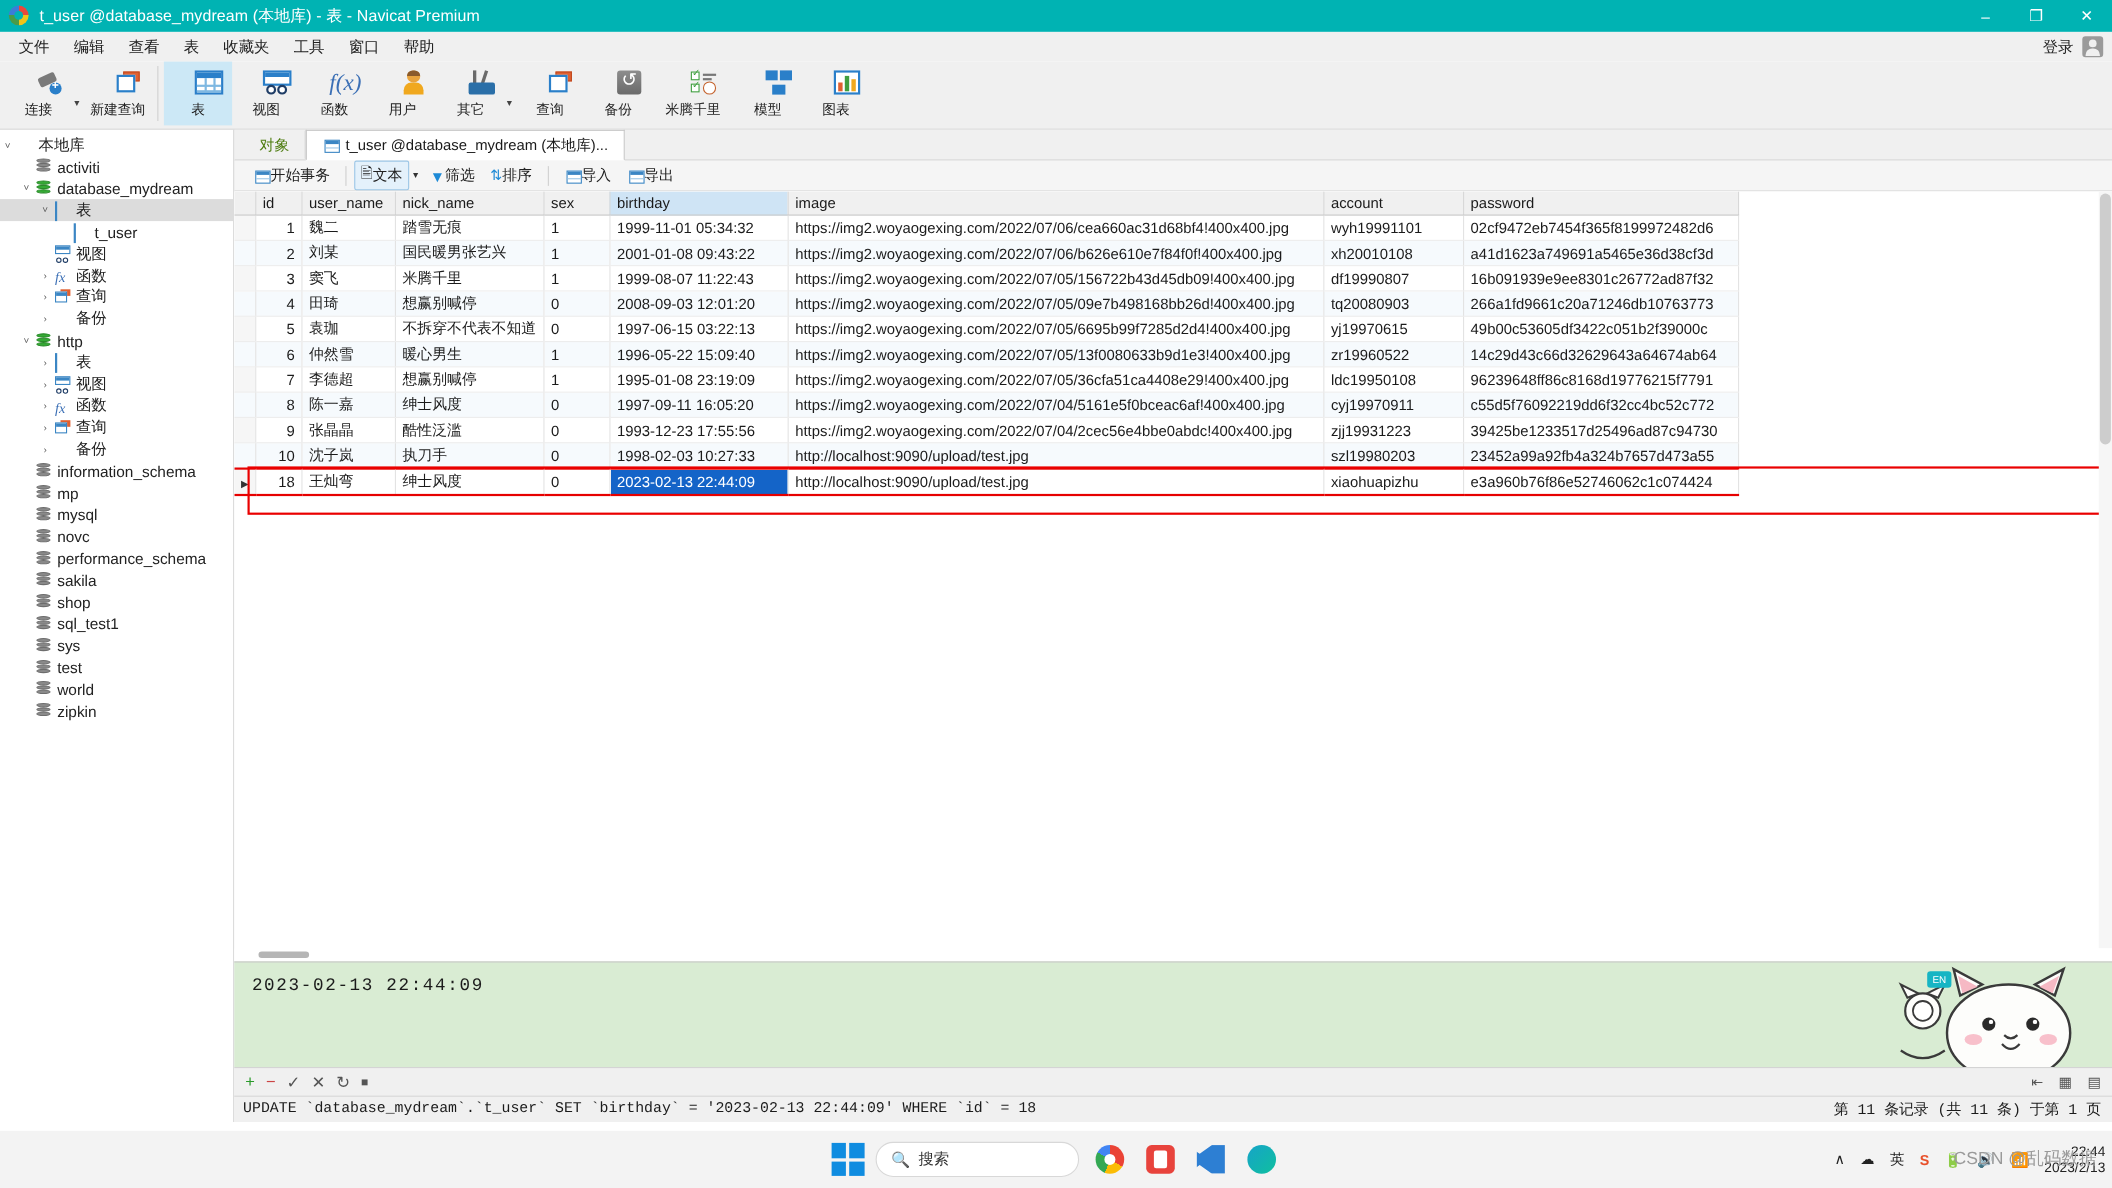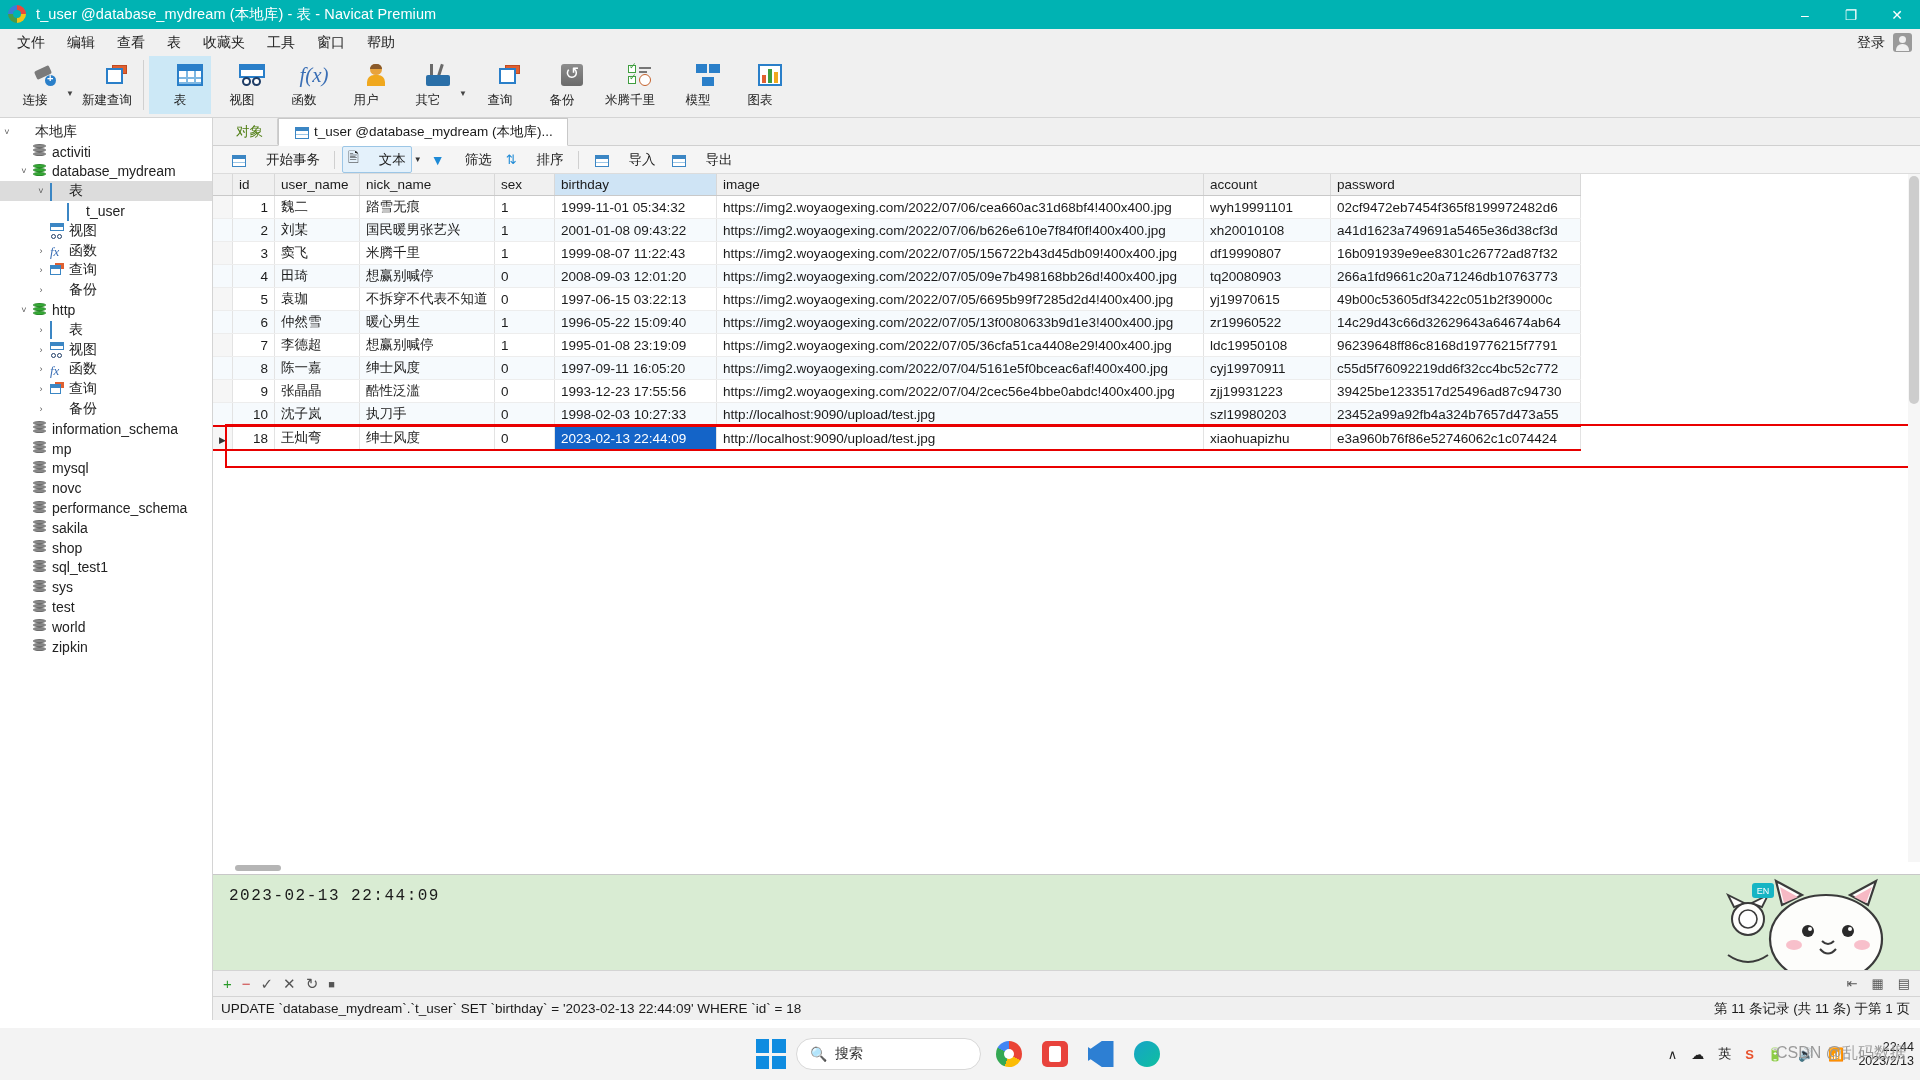--- a/index.html
+++ b/index.html
@@ -137,21 +137,21 @@
   .tab { display: flex; align-items: center; gap: 5px; padding: 0 14px; color: #888;
          border: 1px solid transparent; }
   .tab.obj { color:#4d7c0f; border-right:1px solid #cfcfcf; }
   .tab.mid { background:#fafafa; border-left:1px solid #cfcfcf; border-right:1px solid #cfcfcf;
              min-width: 440px; color:#8a8a8a; }
   .tab.active { background: #ffffff; color:#1a1a1a; border:1px solid #c8c8c8; border-bottom:1px solid #fff;
                 margin-bottom:-1px; }
 
   .gridtoolbar { height: 28px; background:#f5f5f5; display:flex; align-items:center;
                  font-size:13.5px; color:#222; padding-left:10px; border-bottom:1px solid #dcdcdc;}
-  .gt-btn { display:flex; align-items:center; gap:20px; padding: 2px 7px; white-space:nowrap;}
+  .gt-btn { display:flex; align-items:center; gap:0; padding: 2px 7px; white-space:nowrap;}
   .gt-btn.boxed { border:1px solid #9cc6e6; background:#e4f1fb; border-radius:2px; padding:1px 5px;}
   .gt-sep { width:1px; height:18px; background:#d0d0d0; margin:0 7px; }
   .gt-caret { font-size:8px; color:#333; padding: 0 2px;}
 
   
   .grid-area { flex: 1; position: relative; overflow: hidden; background:#fff; }
   table.dg { border-collapse: collapse; table-layout: fixed; font-size: 13.5px; color:#1b1b1b; }
   table.dg th { background:#f0f0f0; border-right:1px solid #d8d8d8; border-bottom:1px solid #c9c9c9;
                 font-weight: normal; text-align:left; padding: 3px 6px; height: 21px; }
   table.dg th.bd { background:#cfe4f5; }
@@ -175,21 +175,21 @@
   .preview .val { position:absolute; left:16px; top:12px; font-family:"Liberation Mono","DejaVu Sans Mono",monospace;
                   font-size:16px; color:#1b1b1b; letter-spacing:1.5px;}
   .mascot { position:absolute; right:12px; bottom:-18px; width:200px; height:115px; }
 
   .editbar { height: 26px; background:#f0f0f0; display:flex; align-items:center; gap:10px;
              padding-left:10px; border-top:1px solid #d4d4d4; font-size:14px; color:#555; position:relative;}
   .eb-ic { font-size:15px; color:#555; }
   .eb-right { position:absolute; right:10px; display:flex; align-items:center; gap:14px; font-size:13px;}
 
   .statusbar { height: 24px; background:#f0f0f0; border-top:1px solid #d4d4d4; display:flex;
-               align-items:center; font-size:13.5px; color:#1b1b1b; padding-left:8px; position:relative;}
+               align-items:center; font-size:13.5px; color:#1b1b1b; padding-left:8px; position:relative;font-family:Liberation Mono, monospace;}
   .sb-right { position:absolute; right:10px; display:flex; align-items:center; gap:20px; }
 
   
   .taskbar { position:absolute; left:0; bottom:0; width:1920px; height:52px; background:#f3f3f3;
              display:flex; align-items:center; justify-content:center; }
   .tb-center { display:flex; align-items:center; gap:10px; }
   .tb-win { width:30px; height:30px; display:grid; grid-template-columns:1fr 1fr; grid-template-rows:1fr 1fr;
             gap:3px; }
   .tb-win i { background:#0f8ce0; }
   .tb-search { width:185px; height:32px; background:#ffffff; border:1px solid #d8d8d8; border-radius:18px;

